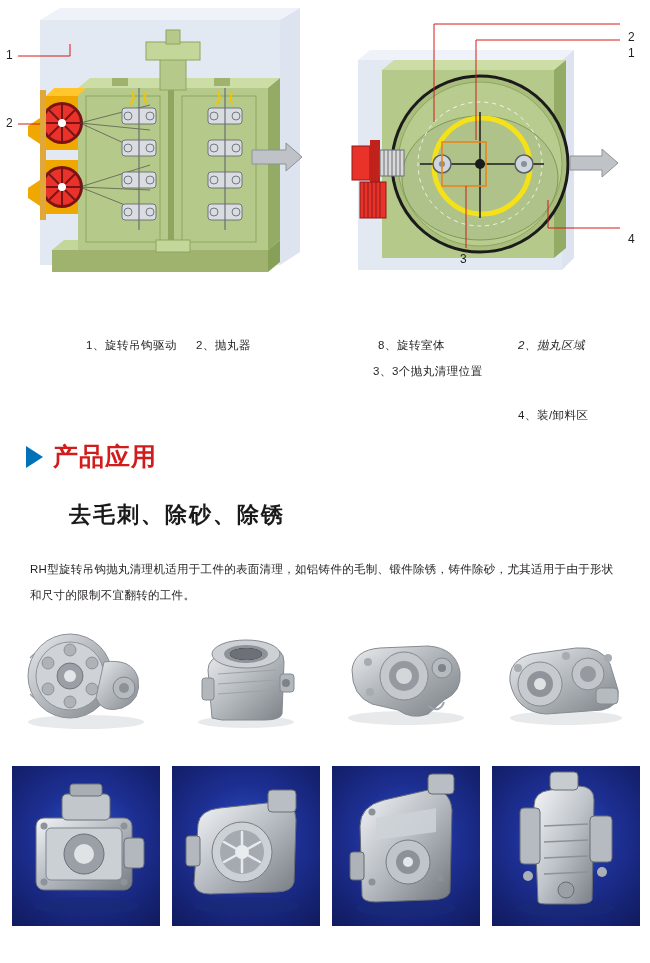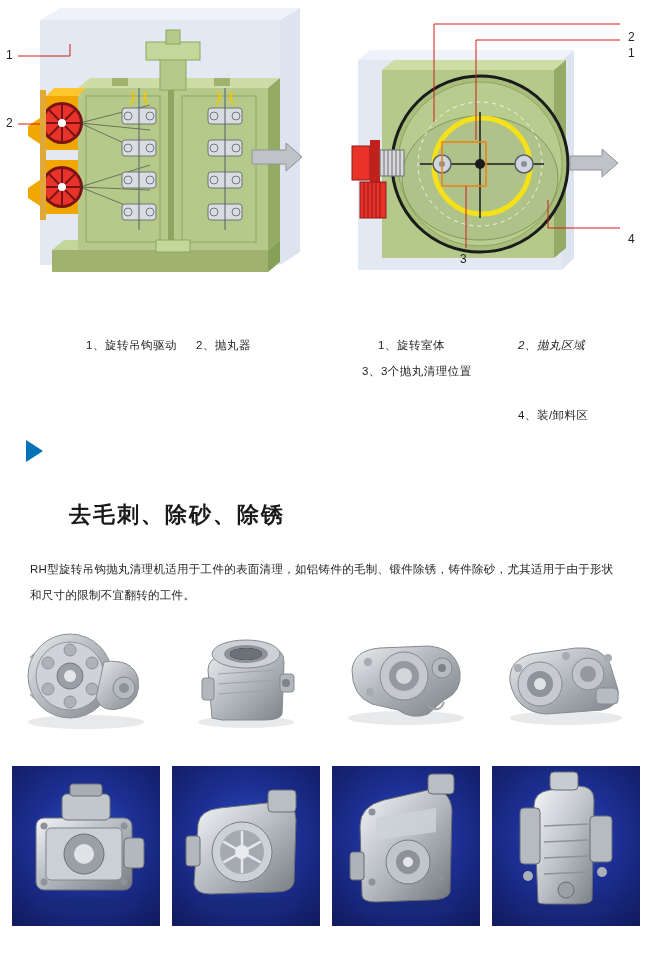--- a/index.html
+++ b/index.html
@@ -305,29 +305,30 @@
         <polyline points="218,228 290,228" fill="none" stroke="#d21b1b" stroke-width="1"></polyline>
         <polyline points="218,228 218,200" fill="none" stroke="#d21b1b" stroke-width="1"></polyline>
       </svg>
     </div>
 
     <div class="caption" style="left:298px; top:30px; font-size:12px;">2</div>
     <div class="caption" style="left:298px; top:46px; font-size:12px;">1</div>
     <div class="caption" style="left:130px; top:252px; font-size:12px;">3</div>
     <div class="caption" style="left:298px; top:232px; font-size:12px;">4</div>
 
-    <div class="caption" style="left:48px; top:338px;">1、旋转室体</div>
+    <div class="caption" style="left:48px; top:338px;">8、旋转室体</div>
     <div class="caption" style="left:188px; top:338px;font-style:italic;">2、抛丸区域</div>
-    <div class="caption" style="left:32px; top:364px;text-align:right;">3、3个抛丸清理位置</div>
+    <div class="caption" style="left:43px; top:364px;text-align:right;">3、3个抛丸清理位置</div>
     <div class="caption" style="left:188px; top:364px;margin-top:44px;">4、装/卸料区</div>
   </div>
 </div>
 
 <div class="section-header">
   <div class="tri"></div>
+  <div class="section-title">产品应用</div>
 </div>
 
 <div class="sub-title">去毛刺、除砂、除锈</div>
 
 <div class="body-text">RH型旋转吊钩抛丸清理机适用于工件的表面清理，如铝铸件的毛制、锻件除锈，铸件除砂，尤其适用于由于形状和尺寸的限制不宜翻转的工件。</div>
 
 <div class="photo-row row-white">
 
   <div class="photo white">
     <svg viewBox="0 0 148 120" width="148" height="120" xmlns="http://www.w3.org/2000/svg">

